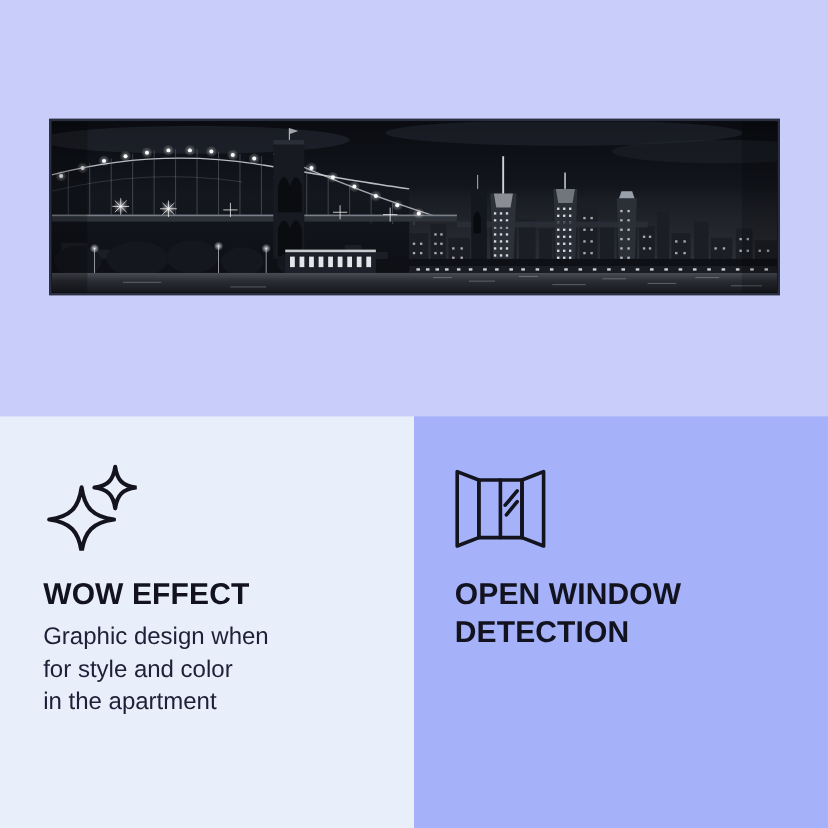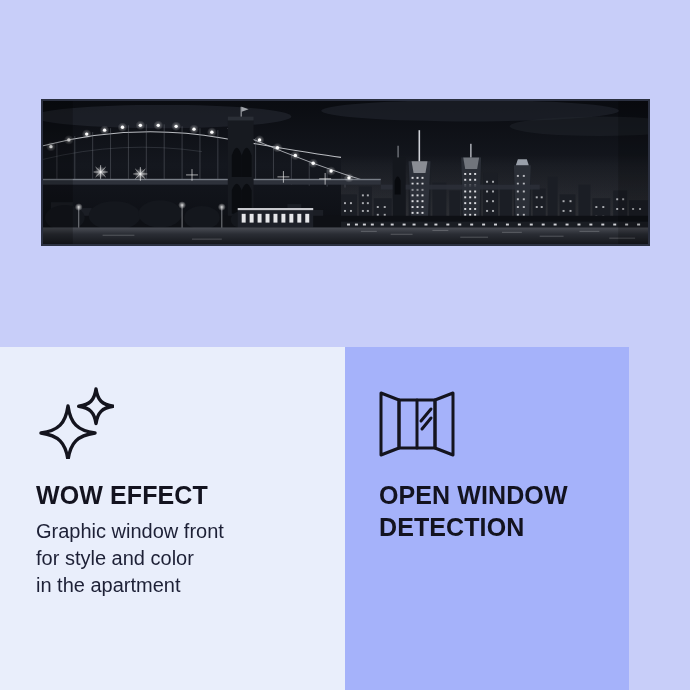--- a/index.html
+++ b/index.html
@@ -66,21 +66,21 @@
     position: relative;
     height: 343px;
     box-sizing: border-box;
   }
   .card-left {
     width: 345px;
     background: #e9eefb;
     padding: 38px 36px 0 36px;
   }
   .card-right {
-    width: 284px;
+    width: 345px;
     background: #a5b2fa;
     padding: 38px 30px 0 34px;
   }
   .card-icon {
     height: 78px;
     margin-bottom: 16px;
   }
   .card-icon svg {
     display: block;
   }
@@ -521,21 +521,21 @@
 
             <path d="M60 4
                      C 61.6 15.2, 66.1 19.7, 77.3 21.3
                      C 66.1 22.9, 61.6 27.4, 60 38.6
                      C 58.4 27.4, 53.9 22.9, 42.7 21.3
                      C 53.9 19.7, 58.4 15.2, 60 4 Z"></path>
           </g>
         </svg>
       </div>
       <h2 class="card-title">WOW EFFECT</h2>
-      <p class="card-body">Graphic window front
+      <p class="card-body">Graphic design when
 for style and color
 in the apartment</p>
     </div>
 
     <div class="card card-right">
       <div class="card-icon">
         <svg width="76" height="78" viewBox="0 0 76 78" aria-hidden="true">
           <g fill="none" stroke="#14141e" stroke-width="3" stroke-linejoin="round" stroke-linecap="round">
 
             <polygon points="2,8 20,15 20,63 2,70"></polygon>

